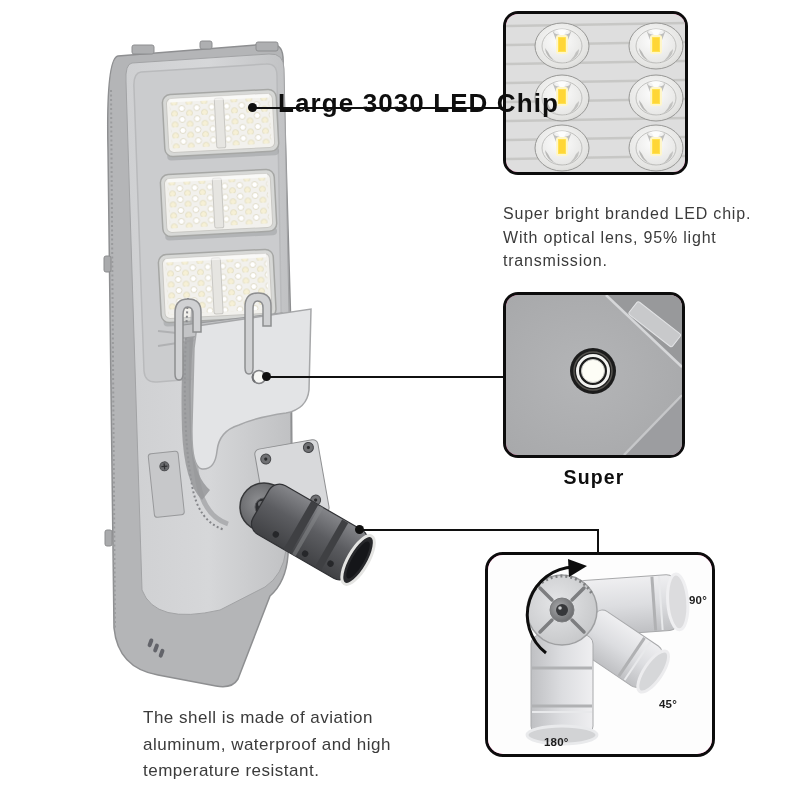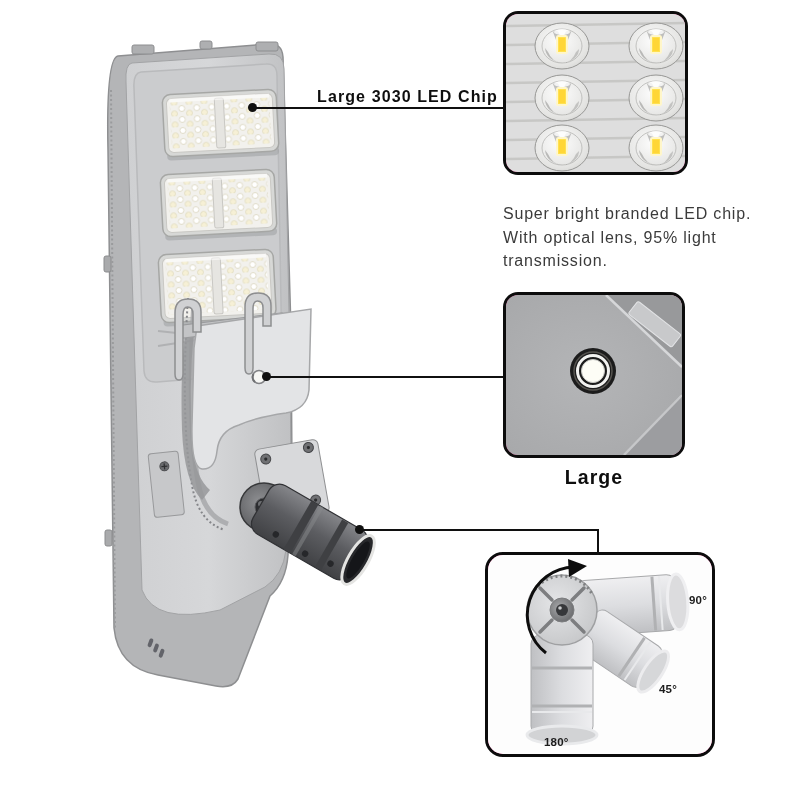--- a/index.html
+++ b/index.html
@@ -3,34 +3,34 @@
 <meta charset="utf-8">
 <style>
   html,body{margin:0;padding:0;background:#ffffff;}
   .canvas{position:relative;width:800px;height:800px;background:#ffffff;overflow:hidden;
           font-family:"Liberation Sans", sans-serif;}
   .canvas *{box-sizing:border-box;}
   .lamp-svg{position:absolute;left:60px;top:30px;width:340px;height:670px;}
   .callout-line{position:absolute;background:#101010;z-index:5;}
   .callout-dot{position:absolute;width:9px;height:9px;border-radius:50%;background:#101010;z-index:6;}
   .heading{position:absolute;font-weight:700;color:#0e0e0e;letter-spacing:1.1px;z-index:7;}
-  .led-title{left:270px;top:88px;width:228px;font-size:16px;text-align:right;white-space:nowrap;}
+  .led-title{left:278px;top:88px;width:228px;font-size:26px;text-align:right;white-space:nowrap;}
   .switch-caption{left:503px;top:466px;width:182px;font-size:19.5px;text-align:center;}
   .bracket-caption{left:462px;top:763px;width:276px;font-size:21px;text-align:center;}
   .para{position:absolute;margin:14px;color:#3b3b3b;z-index:7;}
   .para-led{left:489px;top:188px;width:258px;font-size:16px;line-height:23.5px;letter-spacing:0.8px;}
   .para-shell{left:129px;top:691px;width:292px;font-size:17px;line-height:26.5px;letter-spacing:0.5px;}
   .inset{position:absolute;border:3px solid #0c0c0c;border-radius:15px;overflow:hidden;background:#ec4899;z-index:4;}
   .inset svg{display:block;width:100%;height:100%;}
   .inset-led{left:503px;top:11px;width:185px;height:164px;}
   .inset-switch{left:503px;top:292px;width:182px;height:166px;}
   .inset-bracket{left:485px;top:552px;width:230px;height:205px;border-radius:18px;}
   .angle-label{position:absolute;font-size:11.5px;font-weight:700;color:#1c1c1c;letter-spacing:0.2px;z-index:8;}
   .angle-90{left:201px;top:39px;}
-  .angle-45{left:171px;top:128px;text-align:right;}
+  .angle-45{left:171px;top:143px;text-align:right;}
   .angle-180{left:56px;top:181px;}
 </style>
 </head>
 <body>
 
 <div class="canvas">
 
   <svg class="lamp-svg" viewBox="0 0 340 670">
     <defs>
       <pattern id="ledp" width="15" height="11" patternUnits="userSpaceOnUse">
@@ -288,21 +288,21 @@
       <polygon points="118,160 176,98 176,160" fill="#9c9da0"></polygon>
       <line x1="118" y1="160" x2="176" y2="100" stroke="#c6c7c9" stroke-width="2.5"></line>
       <g>
         <circle cx="87" cy="76" r="23" fill="#1c1c1c"></circle>
         <circle cx="87" cy="76" r="19" fill="none" stroke="#55534f" stroke-width="1.5"></circle>
         <circle cx="87" cy="76" r="15.5" fill="none" stroke="#f2f2f0" stroke-width="3"></circle>
         <circle cx="87" cy="76" r="11.5" fill="#fdfdf6" stroke="#c9c9c5"></circle>
       </g>
     </svg>
   </div>
-  <div class="heading switch-caption">Large</div>
+  <div class="heading switch-caption">Super</div>
 
   <div class="callout-dot" style="left:355px;top:525px;"></div>
   <div class="callout-line" style="left:359px;top:529px;width:240px;height:2px;"></div>
   <div class="callout-line" style="left:597px;top:529px;width:2px;height:26px;"></div>
 
   <div class="inset inset-bracket">
     <svg viewBox="0 0 224 199">
       <defs>
         <linearGradient id="cylGrad" x1="0" y1="0" x2="0" y2="1">
           <stop offset="0" stop-color="#efeff1"></stop>
@@ -360,14 +360,15 @@
       <g>
         <path d="M 58,98 A 48,48 0 0 1 86,12" fill="none" stroke="#0d0d0d" stroke-width="3"></path>
         <path d="M 80,4 L 99,11 L 81,22 Z" fill="#0d0d0d"></path>
       </g>
     </svg>
     <span class="angle-label angle-90">90°</span>
     <span class="angle-label angle-45">45°</span>
     <span class="angle-label angle-180">180°</span>
   </div>
 
+  <p class="para para-shell">The shell is made of aviation aluminum, waterproof and high temperature resistant.</p>
 
 </div>
 
 </body></html>

